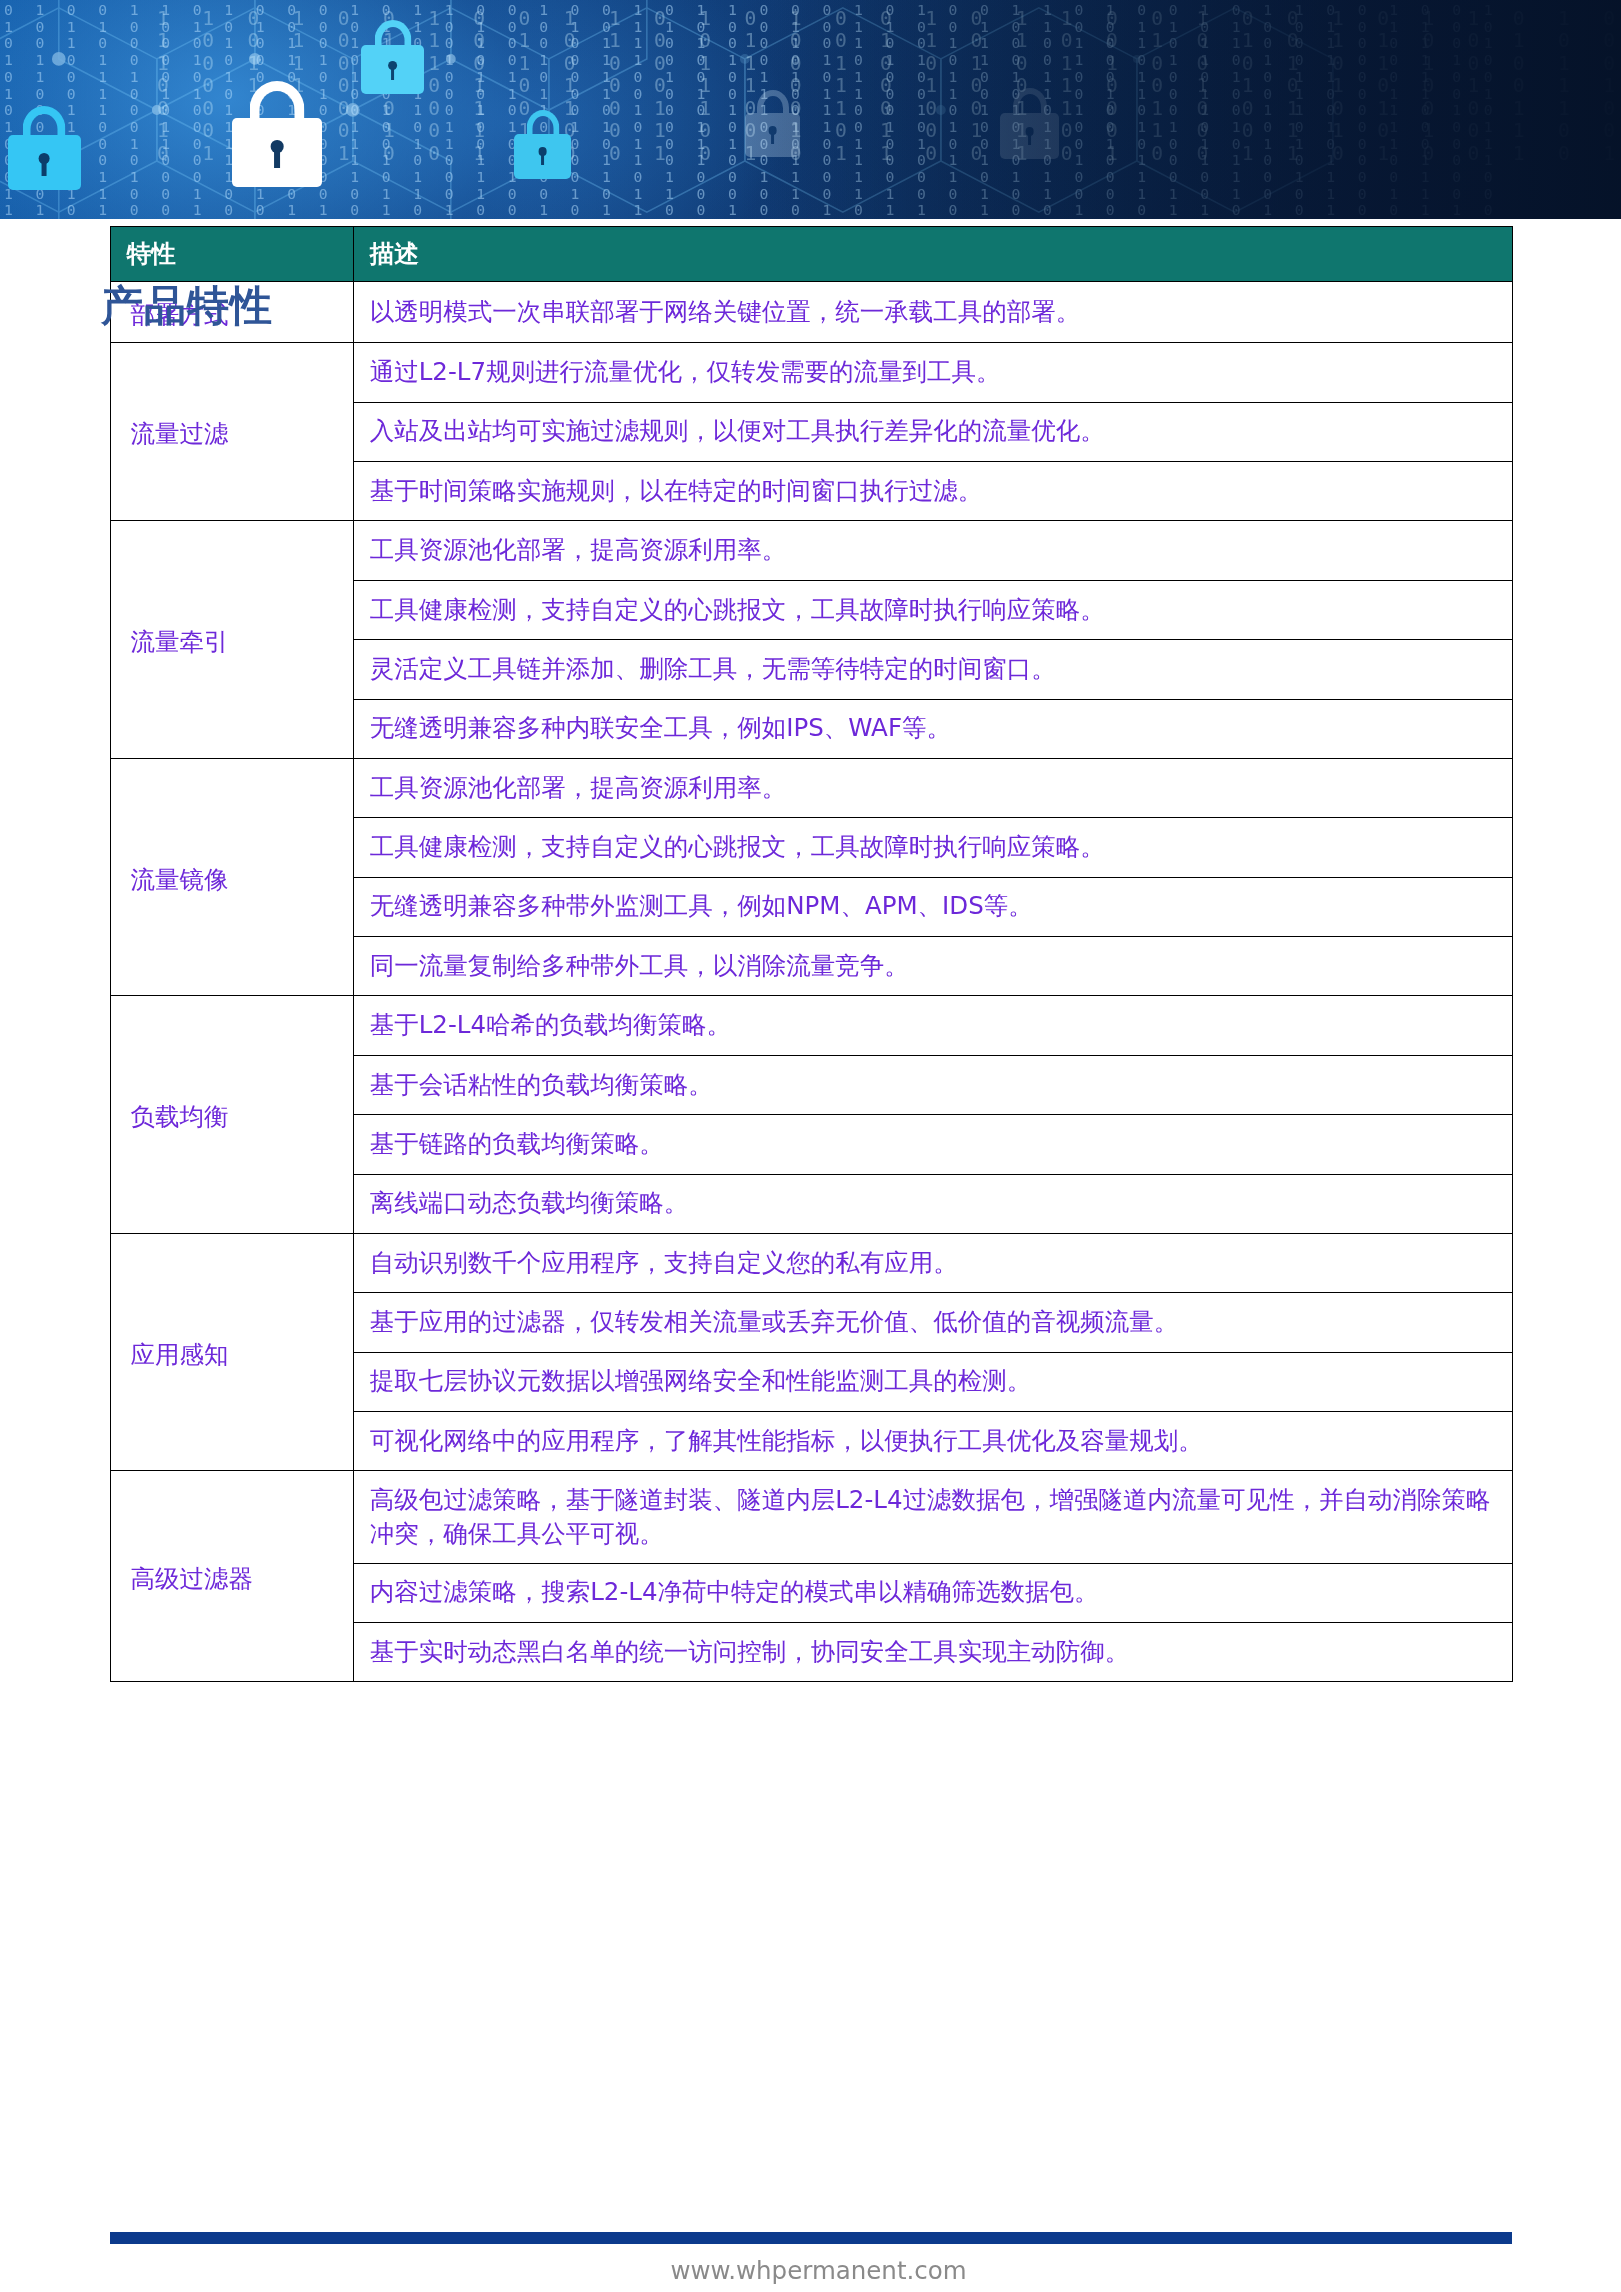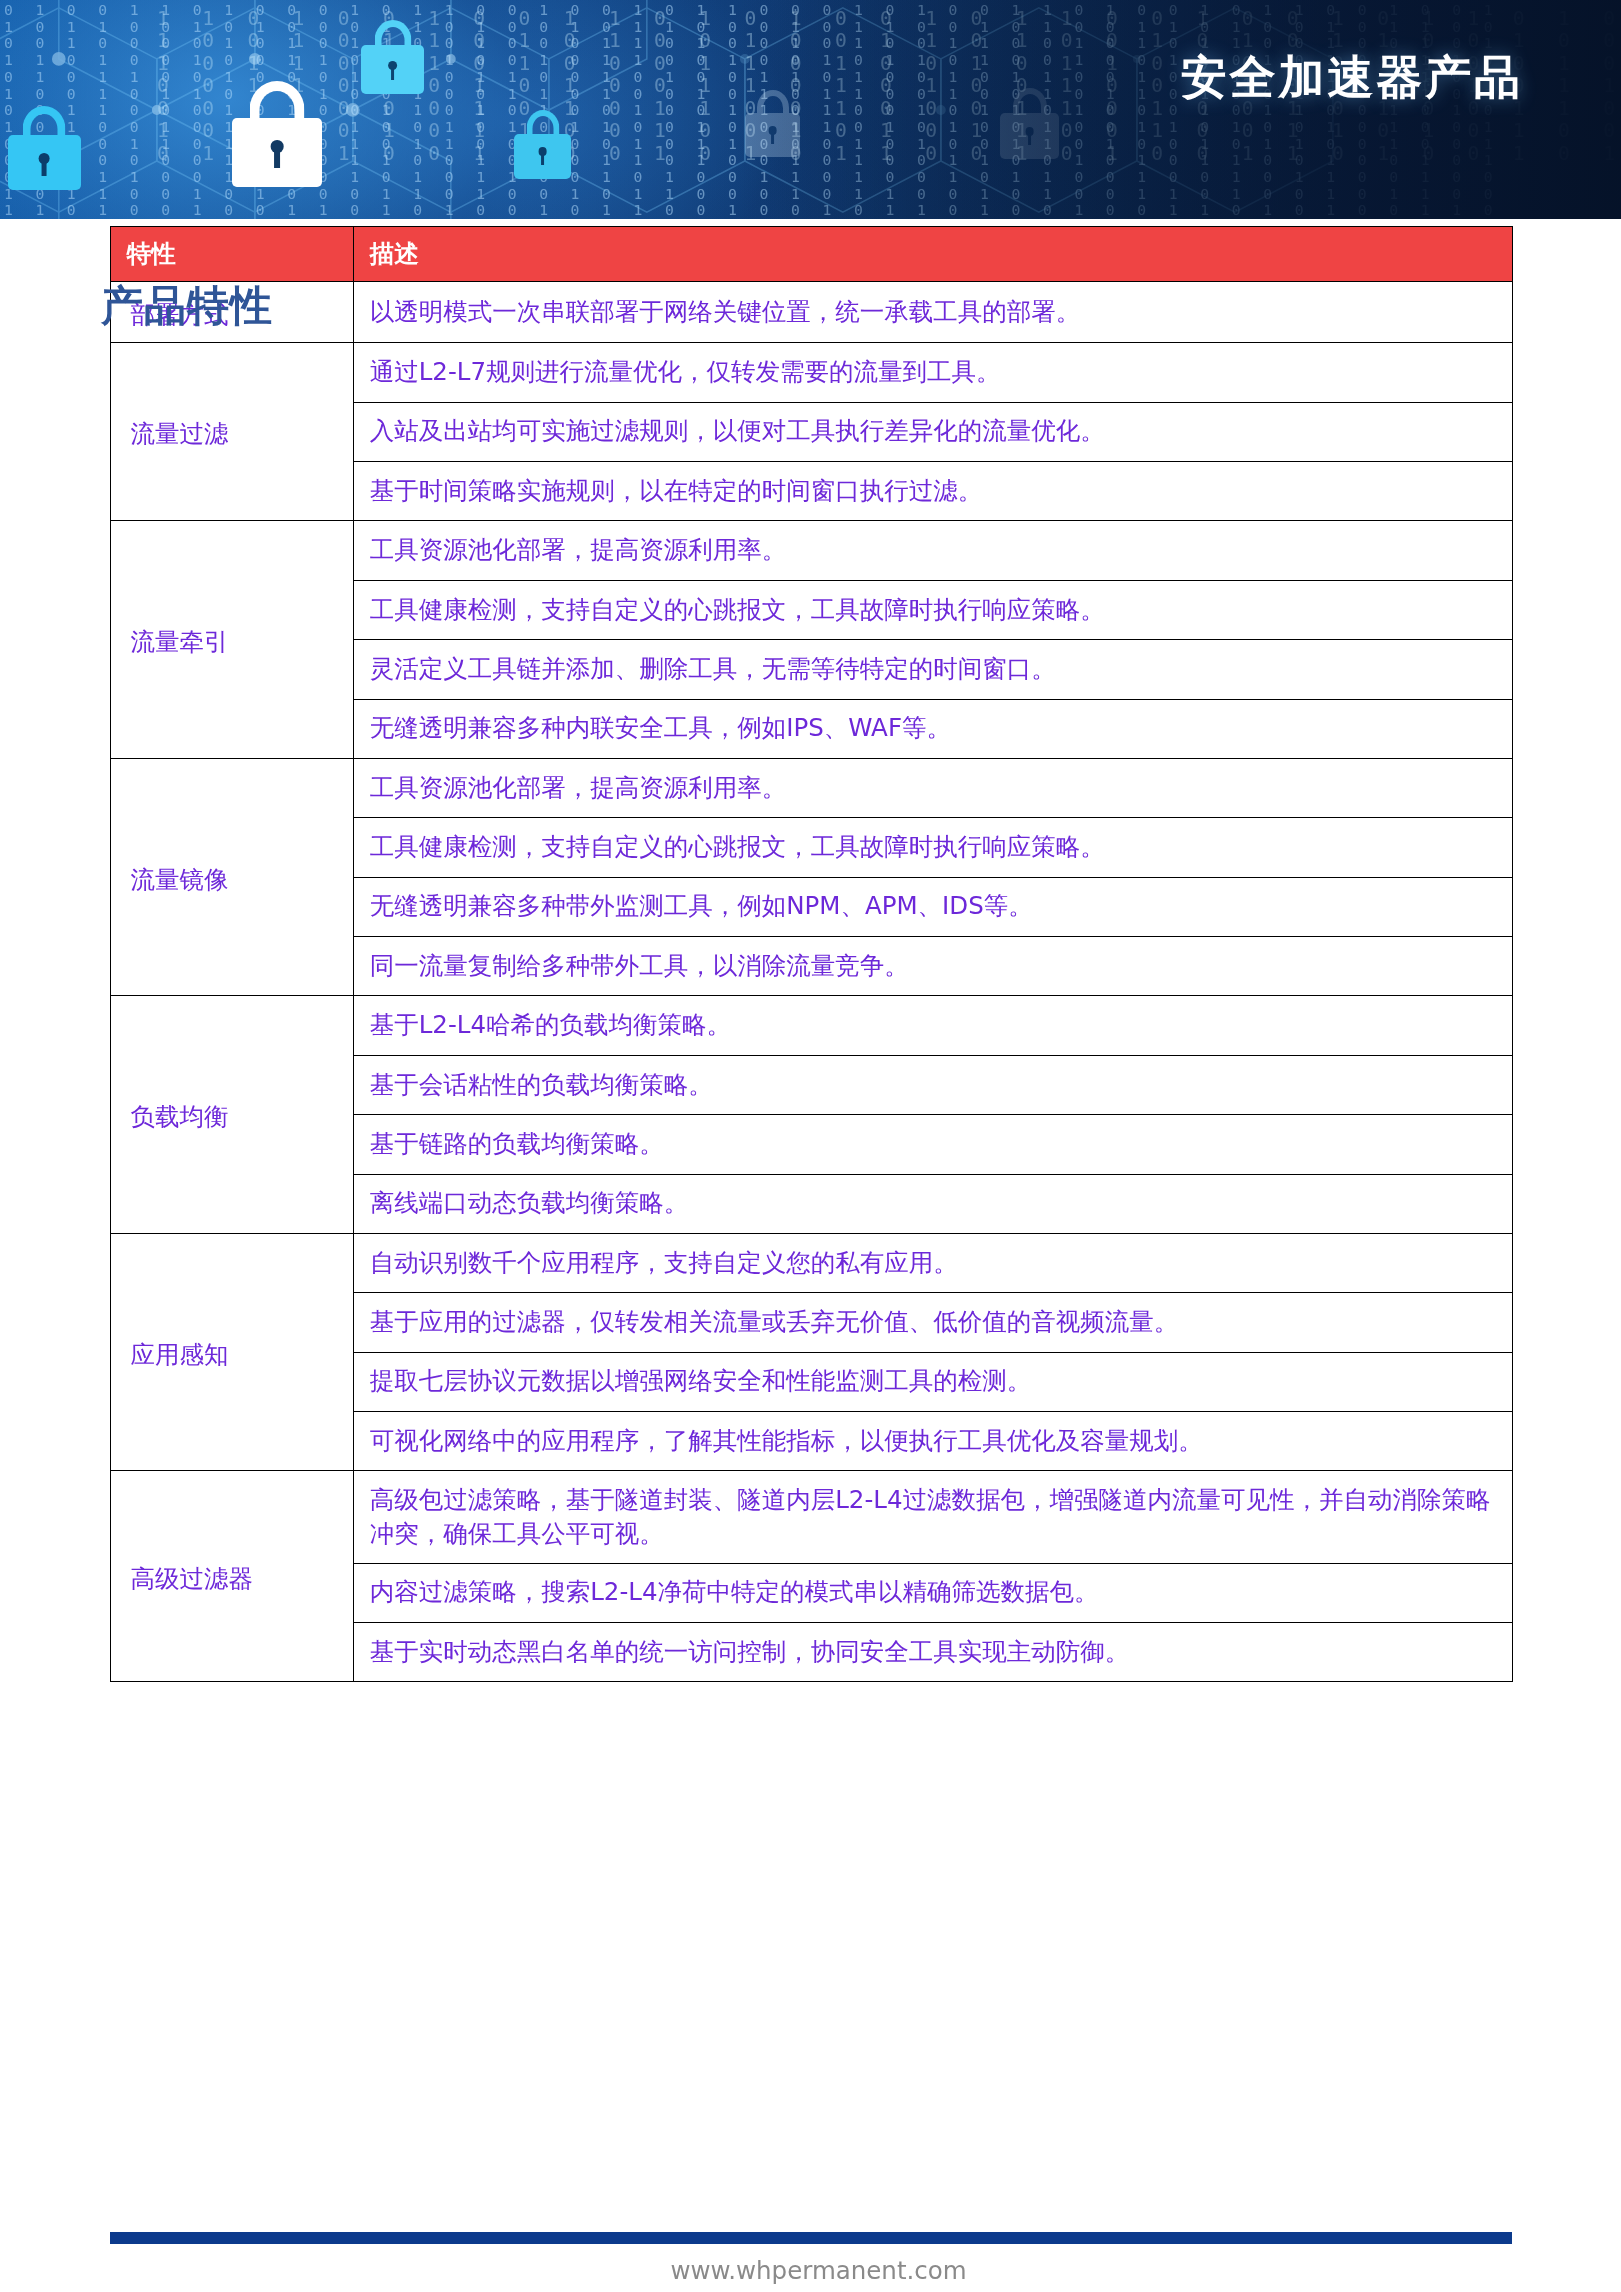--- a/index.html
+++ b/index.html
@@ -126,21 +126,21 @@
   }
   table.feature-table th,
   table.feature-table td {
     border: 1px solid #000000;
     vertical-align: middle;
     font-size: 24.5px;
     line-height: 1.42;
     color: #6d28d9;
   }
   table.feature-table th {
-    background: #ef4444;
+    background: #0f766e;
     color: #ffffff;
     font-weight: bold;
     text-align: left;
     height: 55px;
     padding: 3.9px 15.7px;
     font-size: 24.5px;
   }
   th.col-feature { width: 243px; }
   th.col-desc { width: 1159px; }
 
@@ -282,21 +282,20 @@
 
   <div class="lock" style="left:1000px; top:88px; width:59px; height:71px; opacity:0.22;">
     <div class="shackle" style="top:0; width:34px; height:27.4px; border-width:6.9px; border-color:#dcefff;"></div>
     <div class="body" style="top:24.5px; width:59px; height:46px; background:#dcefff;"></div>
     <div class="keyhole" style="top:39px; width:8.8px; height:8.8px; background:#0f3257;"></div>
     <div class="keyslot" style="top:46px; width:3.9px; height:10.8px; background:#0f3257;"></div>
   </div>
 
   <div class="banner-fade"></div>
 
-  <div class="banner-title">安全加速器产品</div>
 </div>
 
 <div class="section-heading">产品特性</div>
 
 <div class="table-wrap">
   <table class="feature-table">
     <thead>
       <tr>
         <th class="col-feature">特性</th>
         <th class="col-desc">描述</th>

